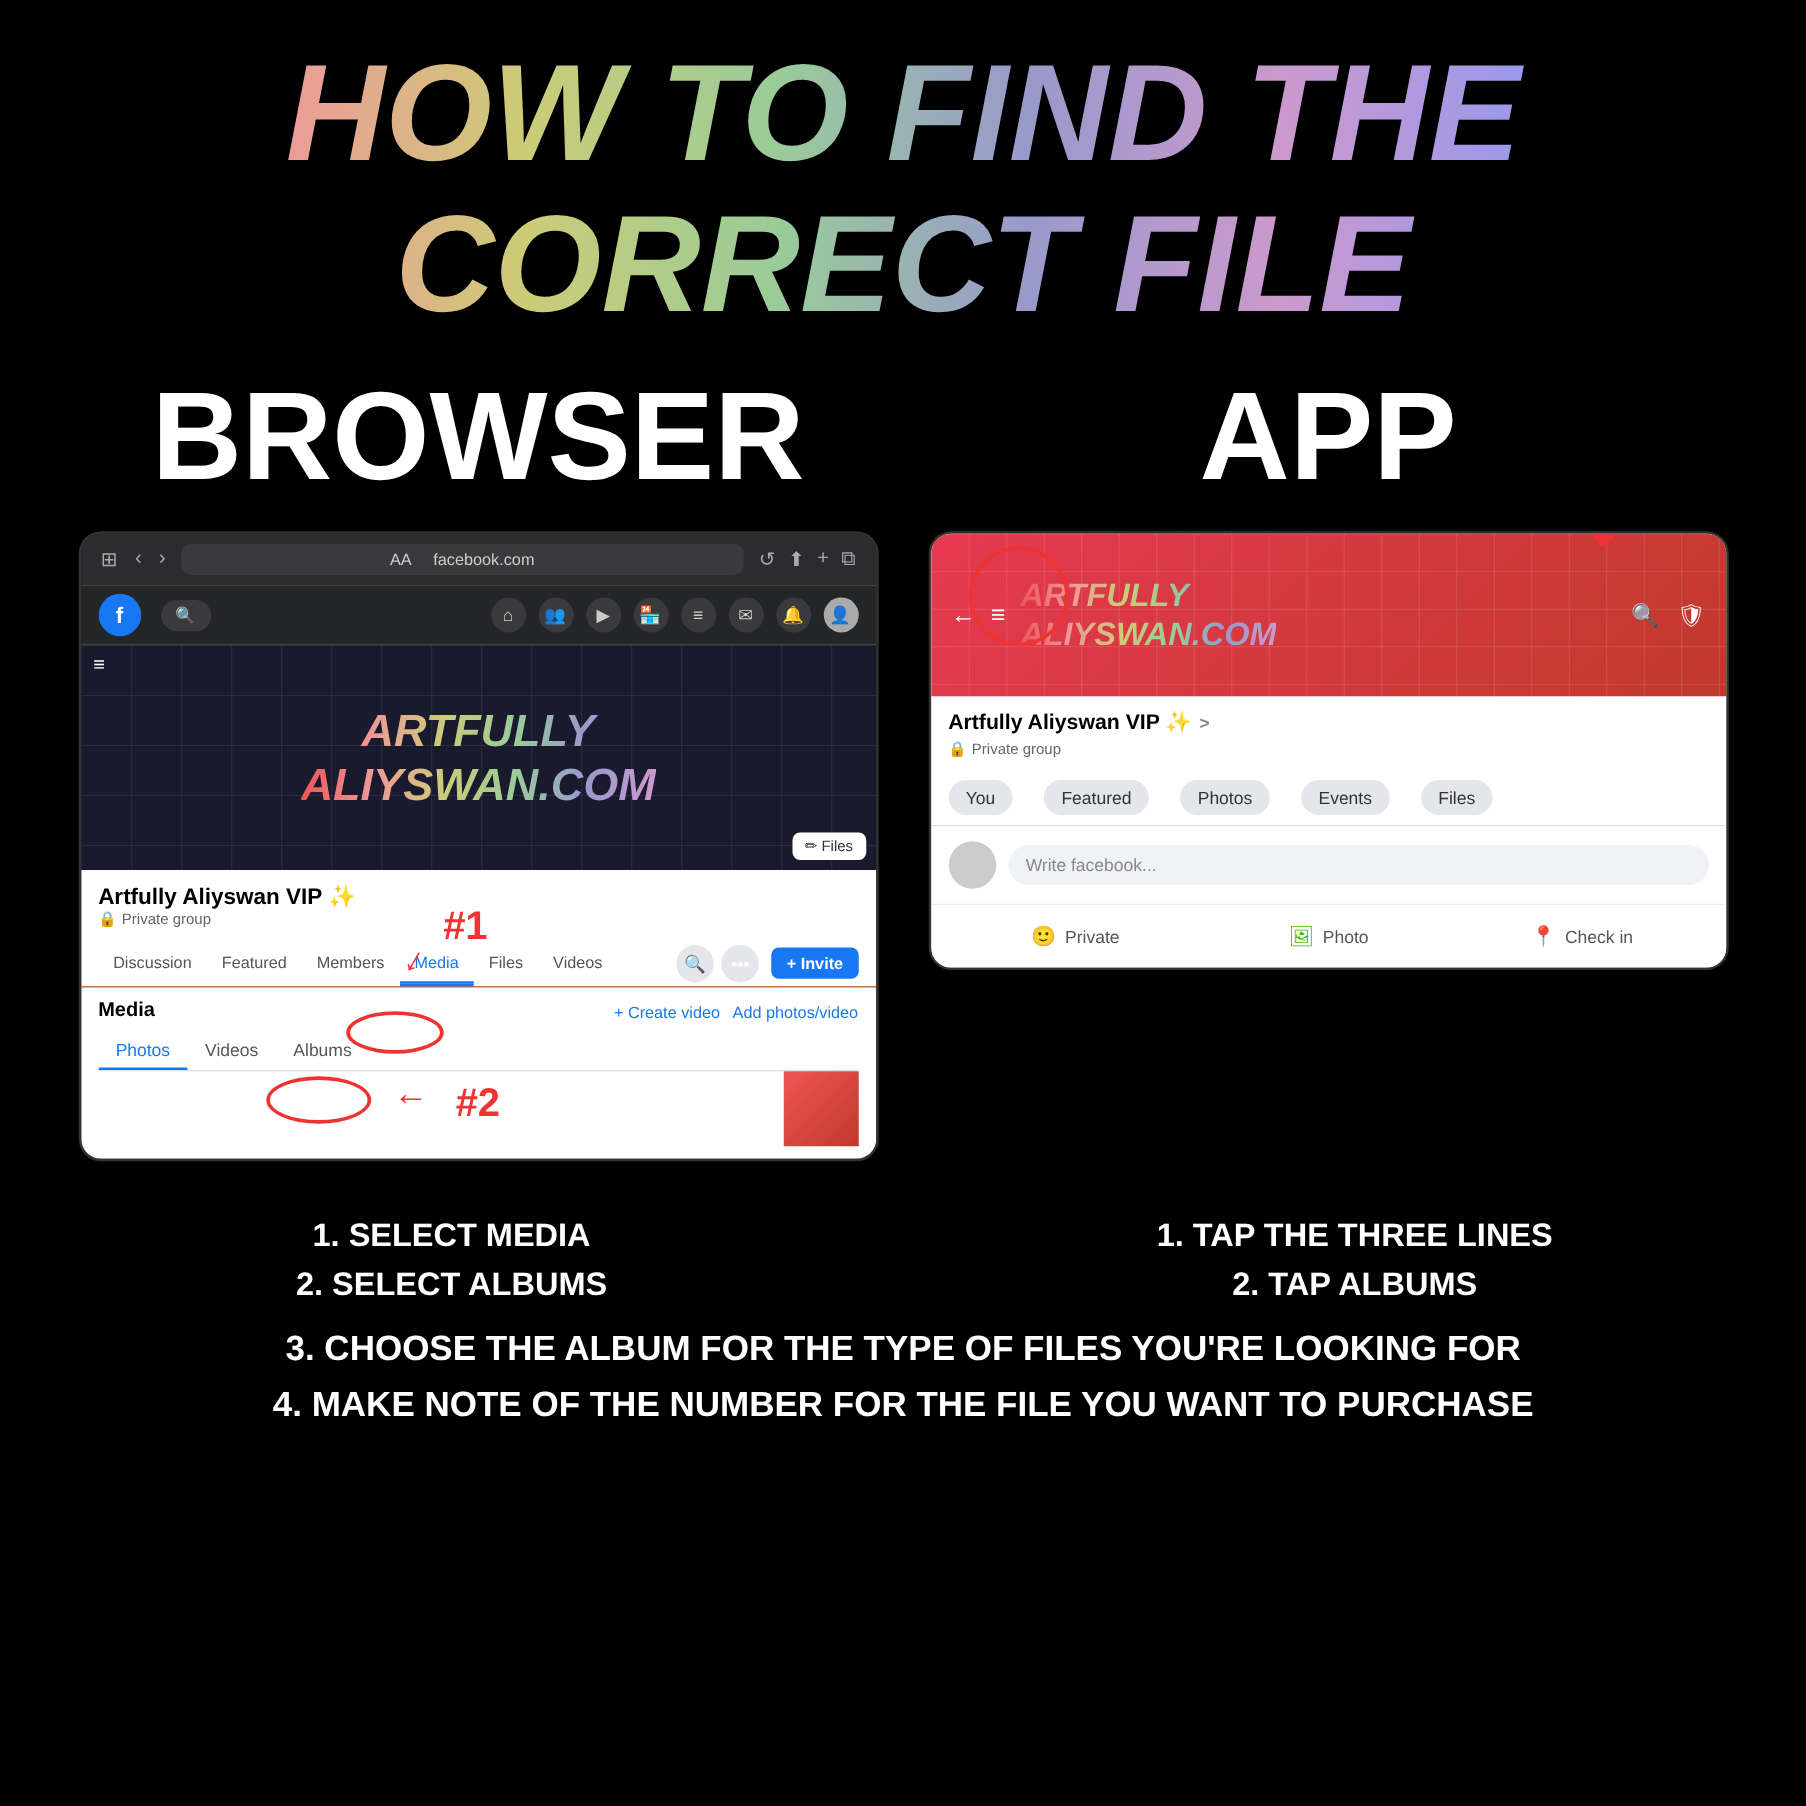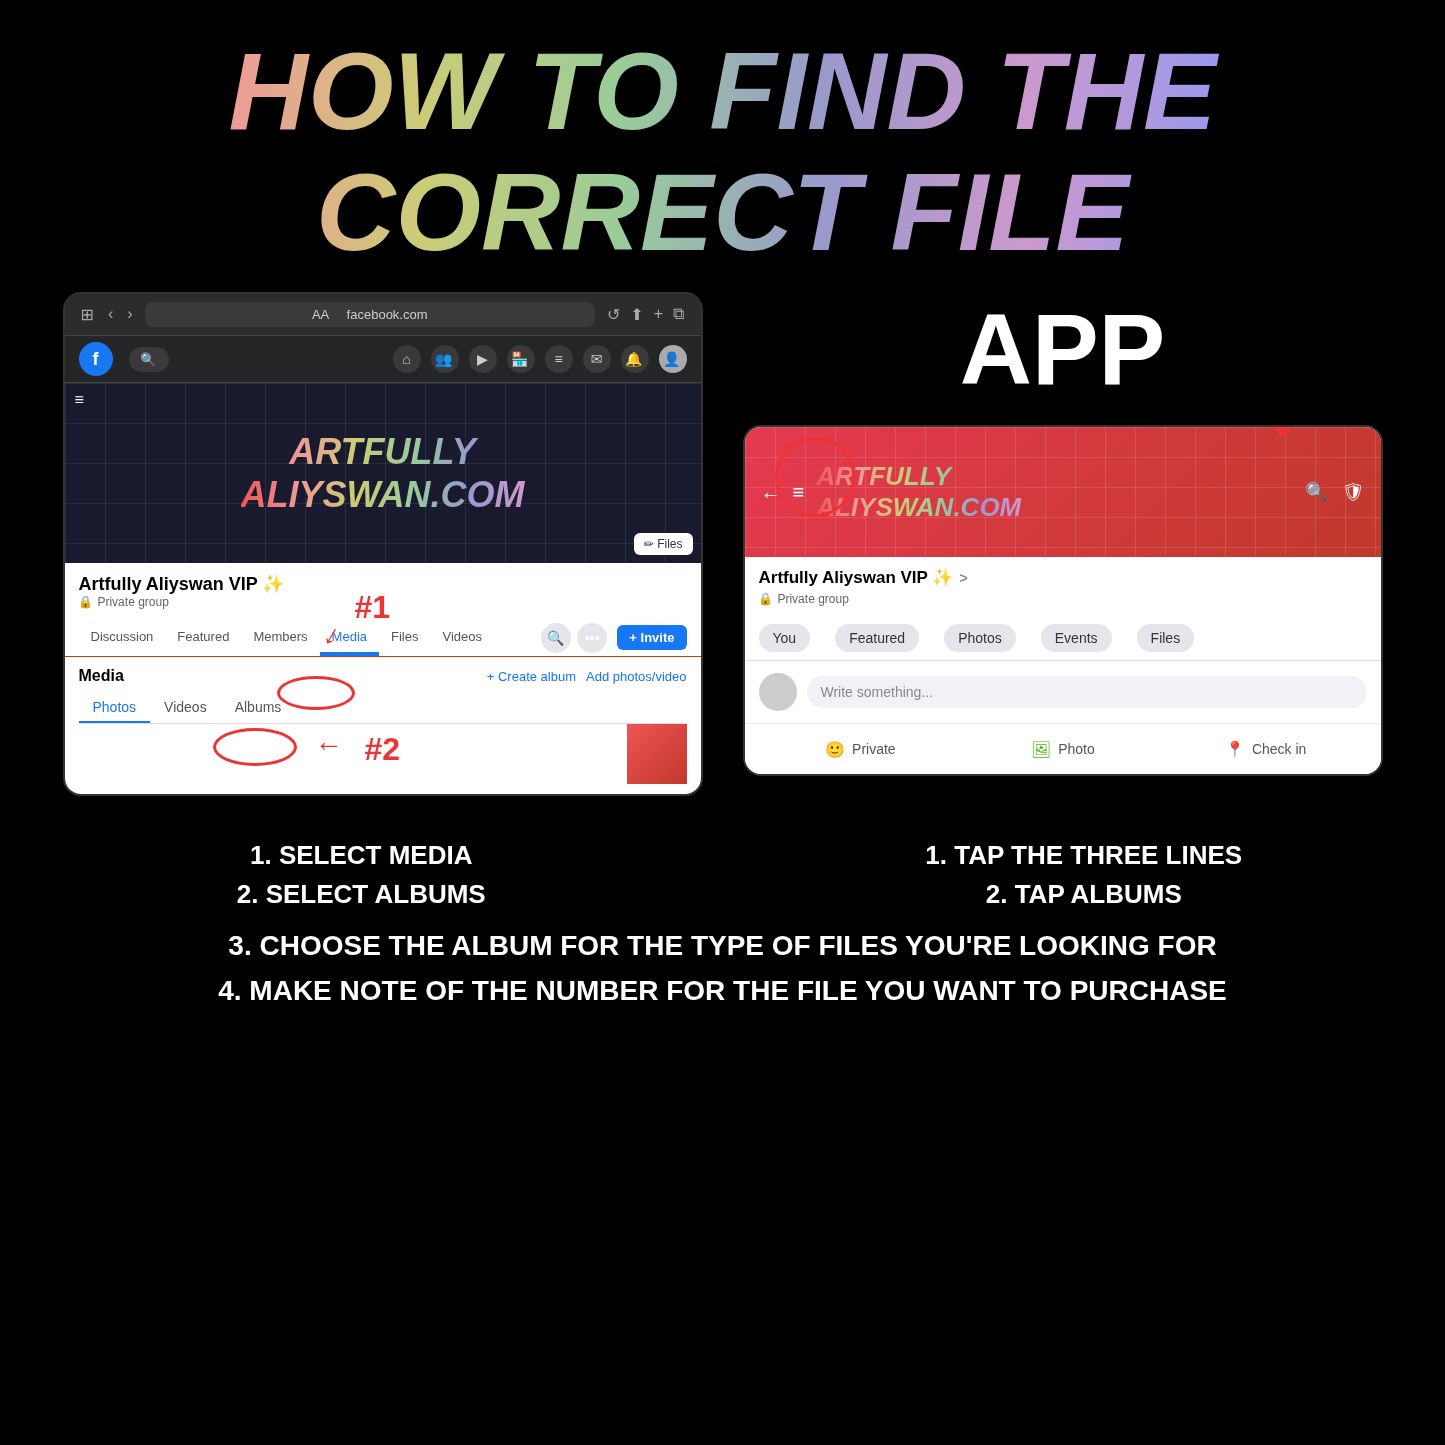--- a/index.html
+++ b/index.html
@@ -445,20 +445,21 @@
 </head>
 <body>
 
 <div class="main-container">
 
   <div class="title">HOW TO FIND THE CORRECT FILE</div>
 
   <div class="columns">
 
     <div class="column">
+      <div class="col-title">BROWSER</div>
 
       <div class="screenshot" style="position:relative;">
 
         <div class="ios-bar">
           <div class="ios-nav-icons">
             <span>⊞</span>
             <span>‹</span>
             <span>›</span>
           </div>
           <div class="ios-url-bar">
@@ -524,21 +525,21 @@
             <div class="tab-icon-btn">🔍</div>
             <div class="tab-icon-btn">•••</div>
           </div>
           <div class="invite-btn" style="margin-left:10px; align-self:center;">+ Invite</div>
         </div>
 
         <div class="media-section" style="position:relative;">
           <div class="media-header">
             <div class="media-title">Media</div>
             <div class="media-actions">
-              <span>+ Create album</span>
+              <span>+ Create video</span>
               <span>Add photos/video</span>
             </div>
           </div>
           <div class="media-sub-tabs">
             <div class="media-sub-tab active">Photos</div>
             <div class="media-sub-tab">Videos</div>
             <div class="media-sub-tab" style="position:relative;">
               Albums
             </div>
           </div>
@@ -598,21 +599,21 @@
         <div class="app-tabs">
           <div class="app-tab">You</div>
           <div class="app-tab">Featured</div>
           <div class="app-tab">Photos</div>
           <div class="app-tab">Events</div>
           <div class="app-tab">Files</div>
         </div>
 
         <div class="write-area">
           <div class="avatar-circle"></div>
-          <div class="write-input">Write something...</div>
+          <div class="write-input">Write facebook...</div>
         </div>
 
         <div class="post-actions">
           <div class="post-action">
             <span class="action-icon feeling-icon">🙂</span>
             <span>Private</span>
           </div>
           <div class="post-action">
             <span class="action-icon photo-icon">🖼</span>
             <span>Photo</span>

